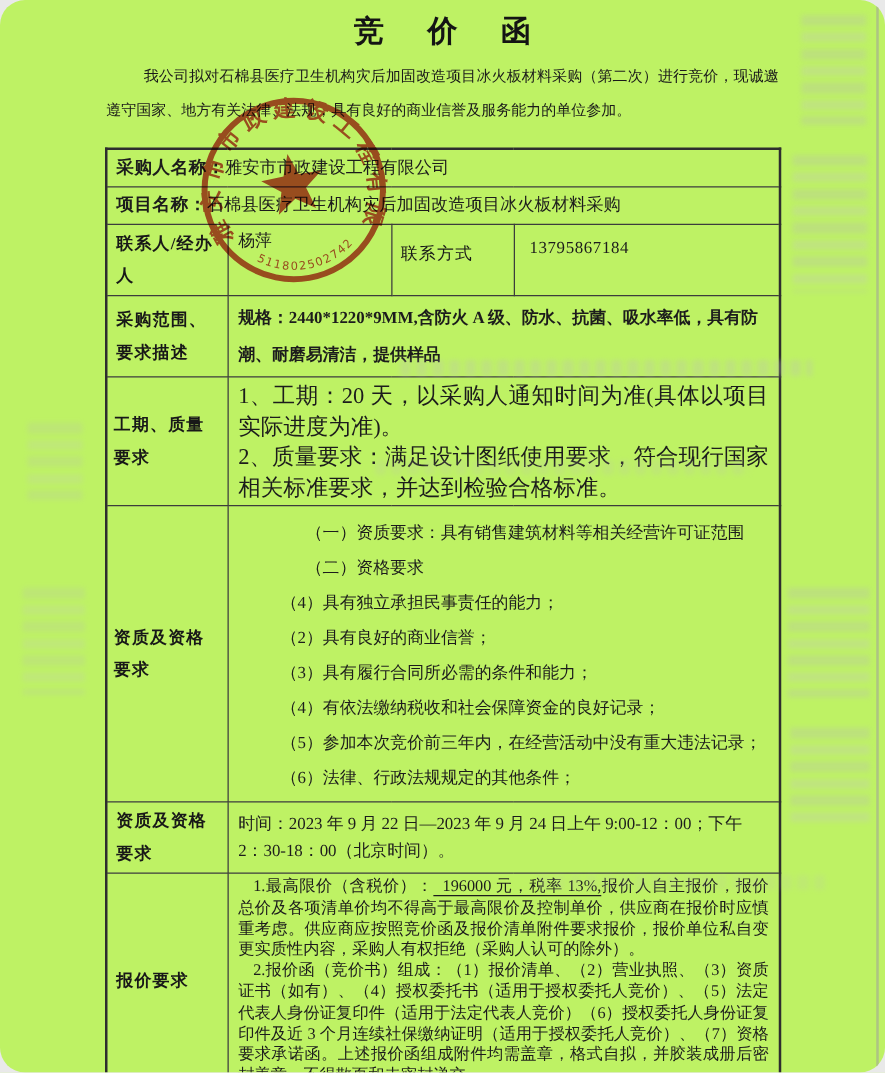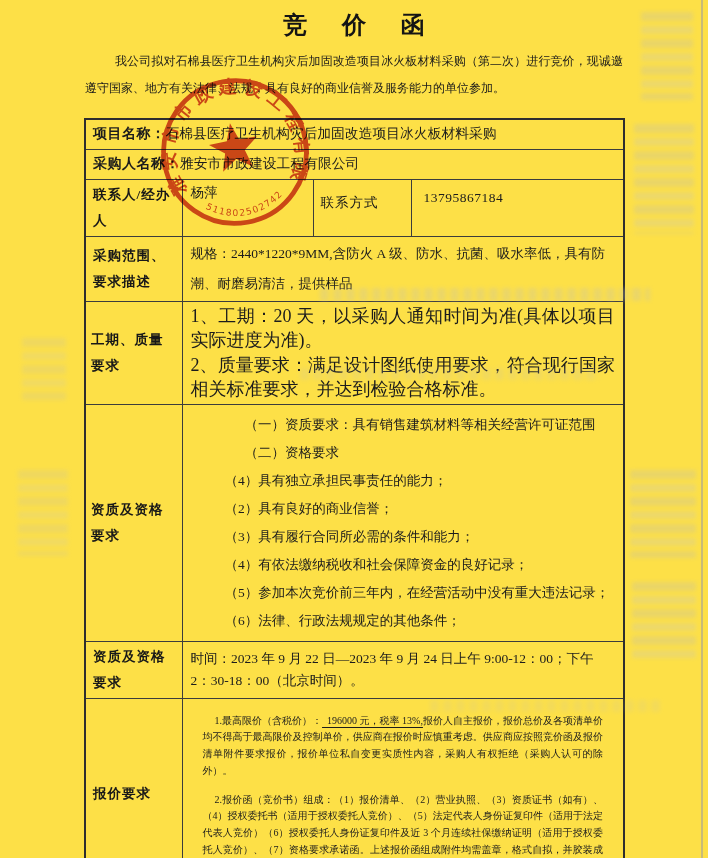--- a/index.html
+++ b/index.html
@@ -1,24 +1,25 @@
 <!DOCTYPE html>
 <html><head>
 <meta charset="utf-8">
 <style>
   * { box-sizing: border-box; margin: 0; padding: 0; }
   html,body { background:#e9e9e9; }
   .page {
     position: relative;
     width: 708px; height: 858px;
     margin: 0 auto;
-    background: #fde047;
+    background: #bef264;
     overflow: hidden;
     font-family: "Liberation Serif", "DejaVu Serif", serif;
     color: #1c1c1c;
+    border-radius: 20px;
   }
   .doc-title {
     margin-top: 9px;
     text-align: center;
     font-size: 24px;
     font-weight: 700;
     letter-spacing: 0.6em;
     padding-left: 0.6em; 
     color: #141414;
   }
@@ -55,29 +56,29 @@
     padding-left: 7px !important;
     color: #181818;
   }
   .lbl-center { text-align: left; padding: 0 5px !important; }
   .inline-row { line-height: 24px; padding-left: 7px !important; }
   .inline-label { font-weight: 700; font-size: 14px; letter-spacing: .5px; }
   .inline-value { font-size: 13.8px; }
   .cell-name { font-size: 13.8px; }
   .cell-phone { font-size: 14px; letter-spacing: .5px; }
   .cell-brief { font-size: 13.8px; }
-  .cell-scope { line-height: 30px; font-size: 13.8px; }
+  .cell-scope { line-height: 30px; font-size: 13.8px; font-weight: bold; }
   .cell-schedule p { line-height: 24.5px; font-size: 18px; margin: 0; text-align: justify; }
   .cell-qual { padding: 6px 8px 6px 10px !important; }
   .cell-qual p { font-size: 13.5px; line-height: 19px; padding: 4.5px 0; margin: 0; }
   .q-head { text-indent: 52px; }
   .q-item { text-indent: 32px; }
   .cell-time { line-height: 22px; font-size: 13.8px; }
   .cell-quote { vertical-align: middle; }
-  .cell-quote p { font-size: 10px; line-height: 16.8px; text-align: justify; text-indent: 12px; margin: 12px; }
+  .cell-quote p { font-size: 13px; line-height: 16.8px; text-align: justify; text-indent: 12px; margin: 0; }
   .u {
     text-decoration: underline;
     text-underline-offset: 3px;
   }
   
   .seal {
     position: absolute;
     left: 148px; top: 65px;
     width: 174px; height: 174px;
     color: #c3322c;
@@ -110,26 +111,26 @@
   <table class="doc-table">
     <colgroup>
       <col style="width:97px">
         <col style="width:131px">
         <col style="width:98px">
         <col style="width:213px">
     </colgroup>
     <tbody>
       <tr style="height:30px">
         <td colspan="4" class="inline-row">
-          <span class="inline-label">项目名称：</span><span class="inline-value">石棉县医疗卫生机构灾后加固改造项目冰火板材料采购</span>
+          <span class="inline-label">采购人名称：</span><span class="inline-value">雅安市市政建设工程有限公司</span>
         </td>
       </tr>
       <tr style="height:30px">
         <td colspan="4" class="inline-row">
-          <span class="inline-label">采购人名称：</span><span class="inline-value">雅安市市政建设工程有限公司</span>
+          <span class="inline-label">项目名称：</span><span class="inline-value">石棉县医疗卫生机构灾后加固改造项目冰火板材料采购</span>
         </td>
       </tr>
       <tr style="height:56px">
         <td class="lbl">联系人/经办人</td>
         <td class="cell-name" style="vertical-align:top;padding-top:4px">杨萍</td>
         <td class="lbl" style="font-weight:400;vertical-align:top;padding-top:10px">联系方式</td>
         <td class="cell-phone" style="vertical-align:top;padding-top:10px;padding-left:12px">13795867184</td>
       </tr>
       <tr style="height:63px">
         <td class="lbl">采购范围、要求描述</td>

